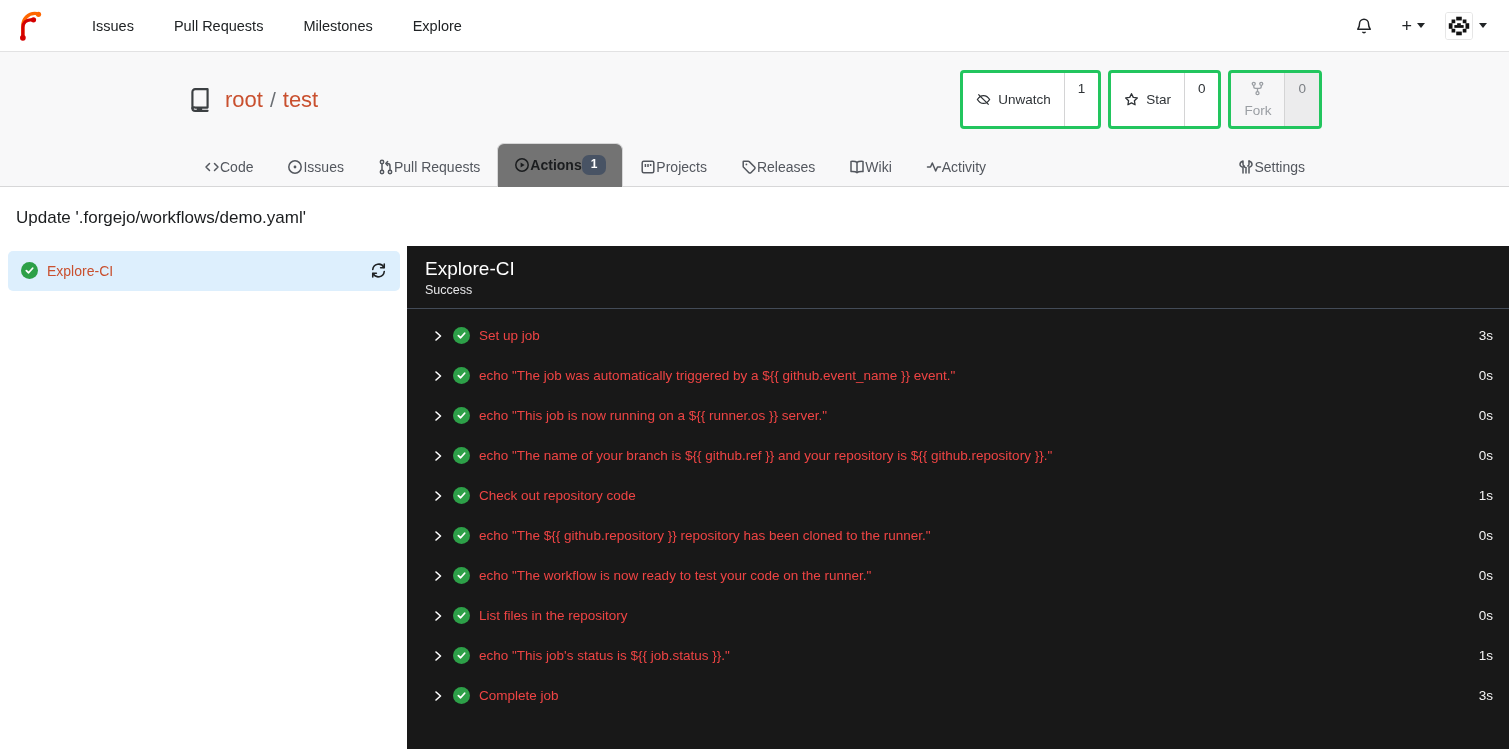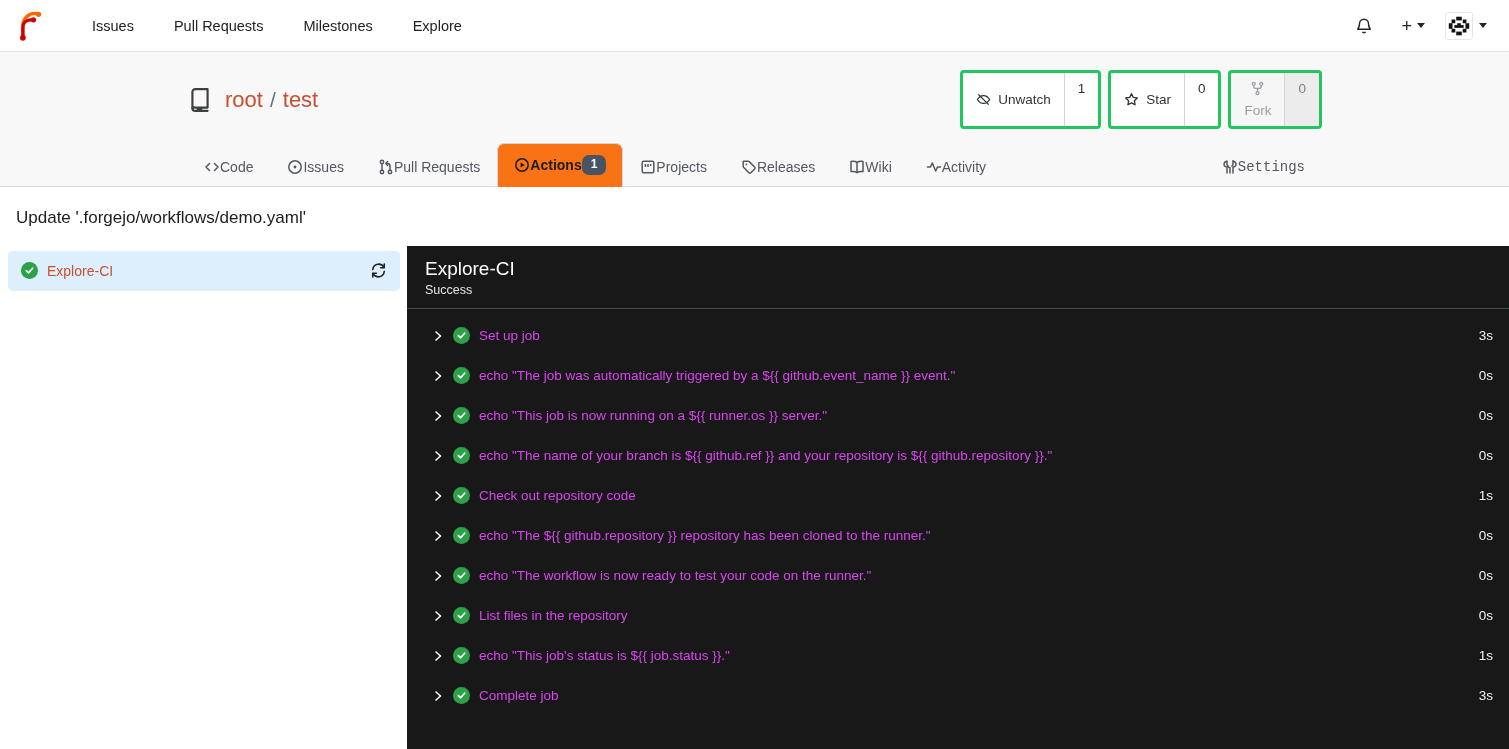--- a/index.html
+++ b/index.html
@@ -77,31 +77,31 @@
 
   
   .tabs { display: flex; align-items: flex-end; }
   .tab {
     display: flex; align-items: center; 
     padding: 11px 16px 12px; margin-bottom: -1px;
     font-size: 14px; color: #53575e; cursor: pointer;
     border: 1px solid transparent; border-bottom: none;
   }
   .tab.active {
-    background: #f97316;
+    background: #737373;
     border-color: #d7d7d8;
     border-radius: 7px 7px 0 0;
     color: #1b1d1f; font-weight: 700;
   }
   .tab-badge {
     background: #485364; color: #fff;
     font-size: 12px; font-weight: 600;
     padding: 2px 9px; border-radius: 7px; line-height: 1.3;
   }
-  .tab-settings { margin-left: auto; font-family: Liberation Mono, monospace; }
+  .tab-settings { margin-left: auto; }
 
   
   .page-title {
     font-size: 17px; font-weight: 500; color: #1b1d1f;
     padding: 21px 16px 18px;
   }
   .run-layout { display: flex; align-items: stretch; height: 527px; }
 
   .job-sidebar { width: 407px; flex: none; padding: 5px 7px 0 8px; }
   .job-item {
@@ -119,21 +119,21 @@
   }
   .log-header { padding: 12px 18px 11px; border-bottom: 1px solid #434b57; }
   .log-title { font-size: 19px; font-weight: 500; color: #fff; }
   .log-status { font-size: 12.5px; color: #e6e6e8; margin-top: 3px; }
   .steps { padding-top: 7px; }
   .step-row {
     display: flex; align-items: center; gap: 9px;
     height: 40px; padding: 0 16px 0 25px; cursor: pointer;
   }
   .step-chevron { color: #fff; flex: none; display: flex; }
-  .step-name { font-size: 13.5px; color: #d946ef; flex: 1 1 auto; white-space: nowrap; overflow: hidden; }
+  .step-name { font-size: 13.5px; color: #ef4444; flex: 1 1 auto; white-space: nowrap; overflow: hidden; }
   .step-duration { font-size: 13.5px; color: #f4f4f5; flex: none; }
 
   .check-circle {
     width: 17px; height: 17px; border-radius: 50%; flex: none;
     background: var(--success-green, #2da048);
     display: flex; align-items: center; justify-content: center;
   }
   .check-circle svg { width: 9px; height: 9px; }
   .icon { flex: none; }
 </style>

